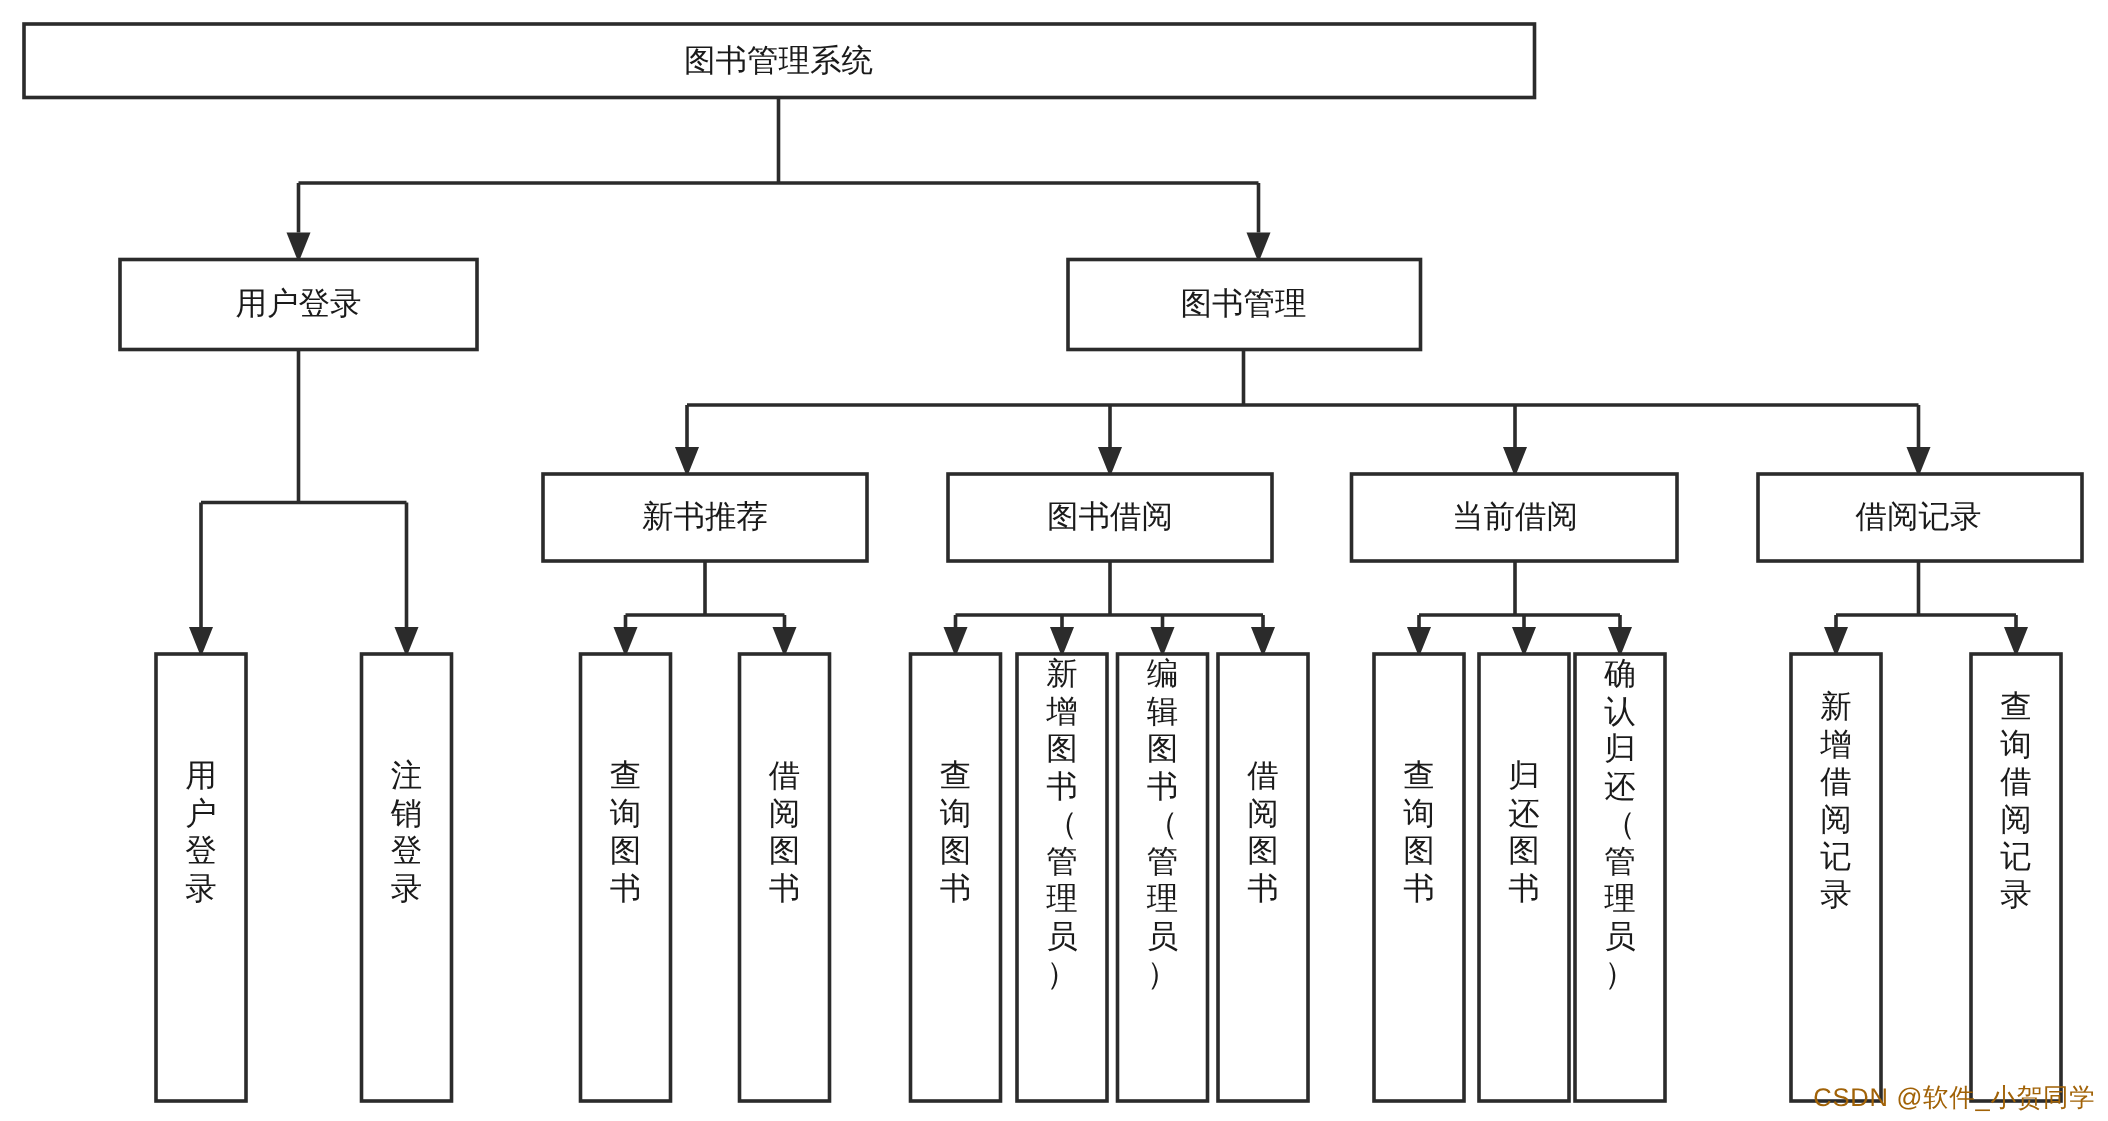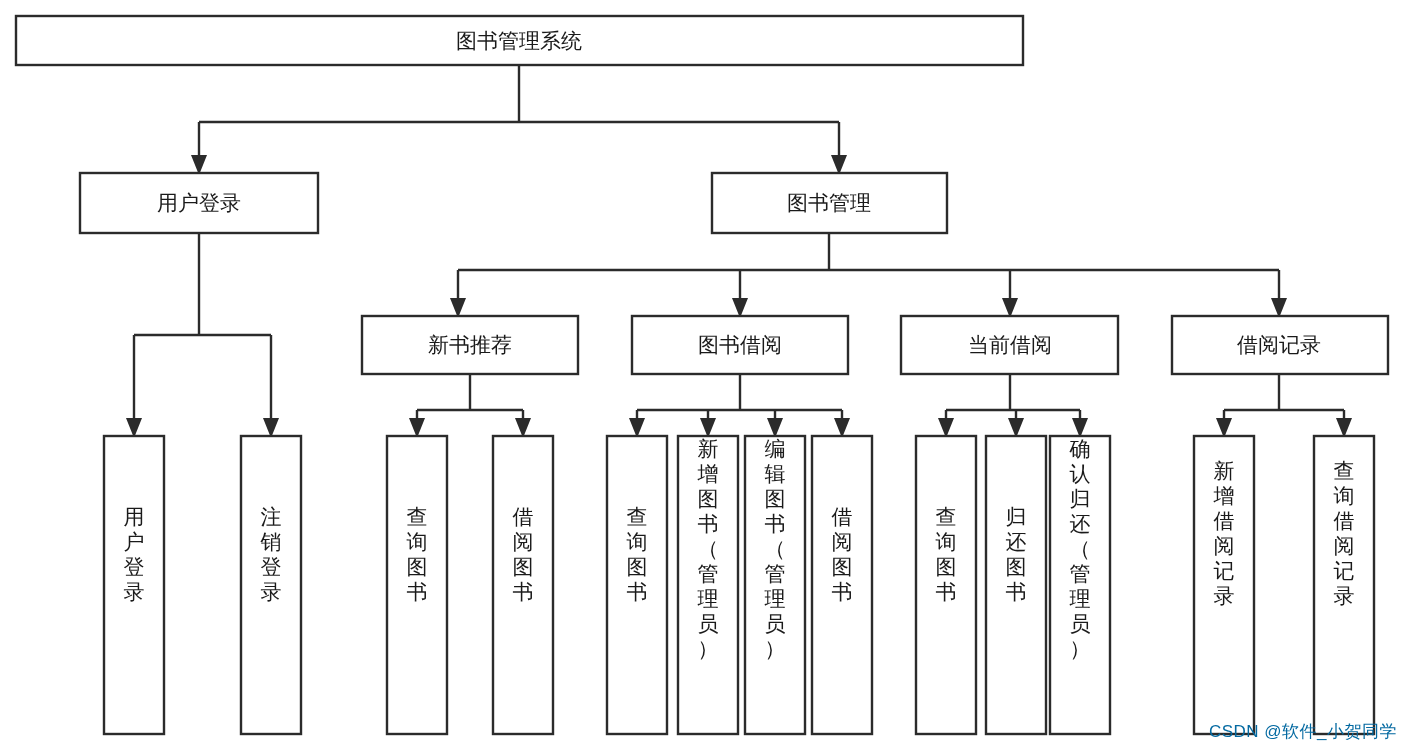--- a/index.html
+++ b/index.html
@@ -54,21 +54,21 @@
   .arrow-head {
     fill: #2b2b2b;
     stroke: none;
   }
   .watermark {
     position: absolute;
     right: 8px;
     bottom: 4px;
     font-family: "Liberation Sans", "DejaVu Sans", sans-serif;
     font-size: 17px;
-    color: #0369a1;
+    color: #a16207;
     letter-spacing: 0.5px;
     white-space: nowrap;
     user-select: none;
     pointer-events: none;
   }
 </style>
 </head>
 <body>
 
 <div id="diagram-root">

